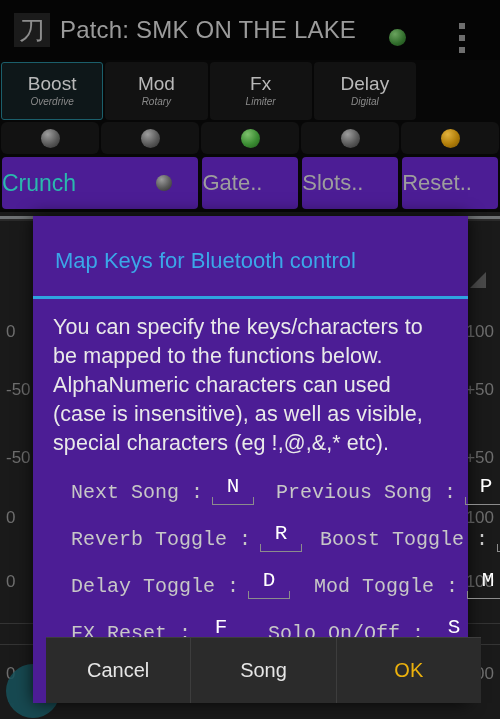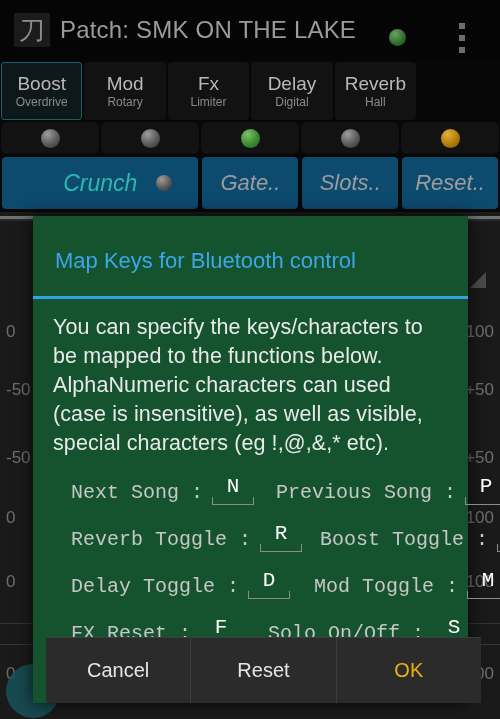--- a/index.html
+++ b/index.html
@@ -24,55 +24,55 @@
          display:flex;flex-direction:column;justify-content:space-between;}
   .kebab i{display:block;width:6px;height:6px;background:#6e6e6e;}
 
   
   .slots{position:absolute;left:0;top:62px;width:417px;height:58px;display:flex;}
   .slot{flex:1;margin:0 1px;background:#121212;border-radius:4px;
         display:flex;flex-direction:column;align-items:center;justify-content:center;
         border:1px solid transparent;}
   .slot.active{background:#0e1719;border:1px solid #1b5f6b;border-radius:3px;}
   .slot .s-name{color:#b9b9b9;font-size:19px;line-height:22px;}
-  .slot .s-sub{color:#8a8a8a;font-size:12px;line-height:14px;}
+  .slot .s-sub{color:#8a8a8a;font-size:10px;line-height:14px;font-style:italic;}
 
   .ledrow{position:absolute;left:0;top:122px;width:500px;height:32px;display:flex;}
   .ledcell{flex:1;margin:0 1px;background:#121212;border-radius:6px;
            display:flex;align-items:center;justify-content:center;}
   .led{width:19px;height:19px;border-radius:50%;}
   .led.gray{background:radial-gradient(circle at 35% 28%,#9d9d9d,#5a5a5a 55%,#2d2d2d);}
   .led.green{background:radial-gradient(circle at 35% 28%,#7dc06c,#3b8c33 55%,#215a1c);}
   .led.amber{background:radial-gradient(circle at 35% 28%,#e2b23c,#b07d09 55%,#7a5605);}
 
   
   .ctlrow{position:absolute;left:0;top:157px;width:500px;height:52px;display:flex;}
-  .ctl{background:#0c4a6e;border-radius:4px;margin:0 2px;display:flex;
-       align-items:center;justify-content:center;color:#9d9d9d;font-size:22px;font-style:italic;}
+  .ctl{background:#4c1d95;border-radius:4px;margin:0 2px;display:flex;
+       align-items:center;color:#9d9d9d;font-size:22px;}
   .ctl.wide{flex:2.05;position:relative;}
   .ctl.narrow{flex:1;}
   .ctl .teal{color:#2bb8ad;font-size:23px;}
   .ctl .knobled{position:absolute;right:26px;top:18px;width:16px;height:16px;border-radius:50%;
     background:radial-gradient(circle at 35% 28%,#9d9d9d,#5a5a5a 55%,#2d2d2d);}
 
   
   .bgpanel{position:absolute;left:0;top:212px;width:500px;height:507px;background:#1a1a1a;}
   .bgpanel .hl{position:absolute;left:0;top:4px;width:500px;height:3px;background:#6f7274;}
   .bgpanel .hl2{position:absolute;left:0;top:7px;width:500px;height:2px;background:#2a2a2a;}
   .scale{position:absolute;color:#6e6e6e;font-size:17px;}
   .scale.r{text-align:right;}
   .hdiv{position:absolute;left:0;width:500px;height:1px;background:#343434;}
   .tealcircle{position:absolute;left:6px;top:664px;width:54px;height:54px;border-radius:50%;
               background:#17525c;opacity:.85;}
   .corner-tri{position:absolute;left:470px;top:272px;width:0;height:0;
       border-left:16px solid transparent;border-bottom:16px solid #4a4a4a;}
 
   
   .dialog{position:absolute;left:33px;top:216px;width:435px;height:487px;
-          background:#14532d;box-shadow:0 0 16px rgba(0,0,0,.75);}
+          background:#4c1d95;box-shadow:0 0 16px rgba(0,0,0,.75);}
   .dlg-title{padding:32px 0 0 22px;color:#3ba7e8;font-size:22px;}
   .dlg-rule{margin-top:22px;height:3px;background:#2fa4e0;}
   .dlg-body{padding:14px 20px 0 20px;}
   .dlg-msg{color:#e9e9e9;font-size:21.5px;line-height:29px;letter-spacing:.1px;}
 
   .maprow{display:flex;align-items:flex-end;margin-top:17px;font-family:Liberation Mono, monospace;}
   .mapcell{display:flex;align-items:flex-end;}
   .maplabel{color:#c7c7c7;font-size:20px;line-height:24px;white-space:nowrap;}
   .edit{position:relative;margin:0 4px 0 9px;min-width:42px;height:30px;}
   .edit .val{display:block;text-align:center;color:#fff;font-size:21px;line-height:24px;}
@@ -137,24 +137,20 @@
       <span class="s-sub">Rotary</span>
     </div>
     <div class="slot">
       <span class="s-name">Fx</span>
       <span class="s-sub">Limiter</span>
     </div>
     <div class="slot">
       <span class="s-name">Delay</span>
       <span class="s-sub">Digital</span>
     </div>
-    <div class="slot">
-      <span class="s-name">Reverb</span>
-      <span class="s-sub">Hall</span>
-    </div>
   </div>
 
   <div class="ledrow">
     <div class="ledcell">
         <span class="led gray"></span>
       </div>
     <div class="ledcell">
         <span class="led gray"></span>
       </div>
     <div class="ledcell">
@@ -255,18 +251,18 @@
           <span class="edit">
             <span class="val">S</span>
             <span class="ul"></span>
           </span>
         </div>
       </div>
     </div>
 
     <div class="dlg-buttons">
       <div class="dbtn">Cancel</div>
-      <div class="dbtn">Reset</div>
+      <div class="dbtn">Song</div>
       <div class="dbtn ok">OK</div>
     </div>
   </div>
 
 </div>
 
 </body></html>

